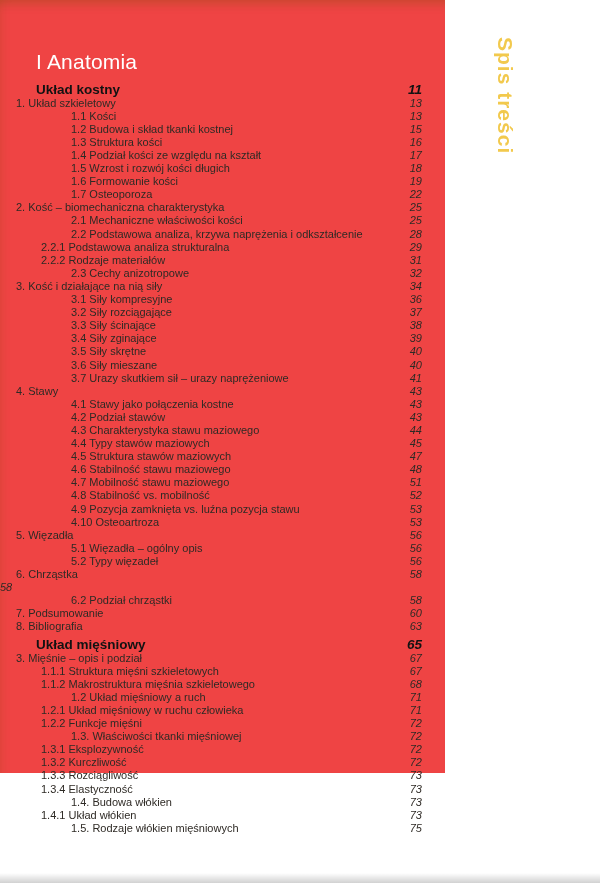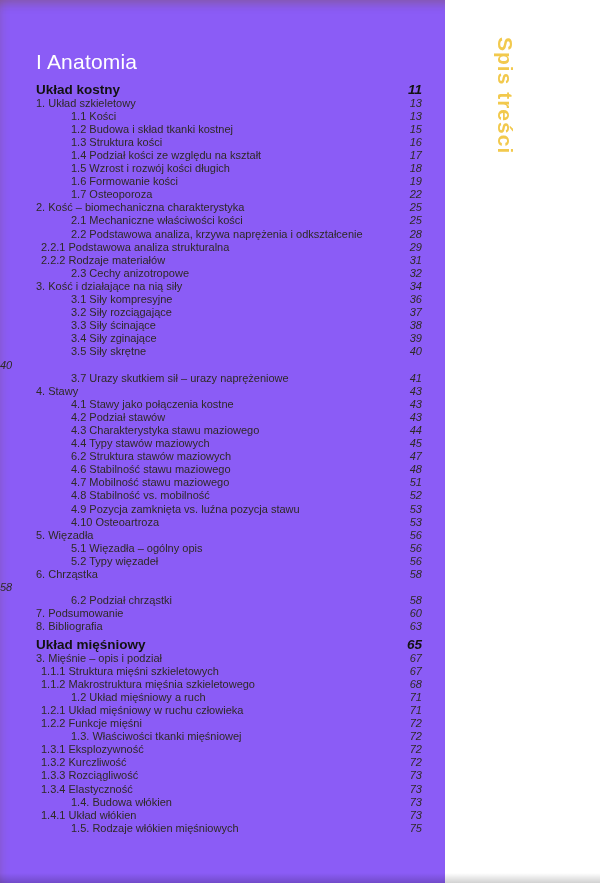--- a/index.html
+++ b/index.html
@@ -10,22 +10,22 @@
     width: 600px;
     height: 883px;
     background: #ffffff;
     overflow: hidden;
   }
 
   
   .yellow-page {
     position: absolute;
     left: 0; top: 0;
-    width: 445px; height: 883px;
-    background: #8b5cf6;
+    width: 445px; height: 773px;
+    background: #ef4444;
     box-shadow:
       inset 0 12px 10px -8px rgba(120, 78, 0, 0.30),
       inset 9px 0 9px -7px rgba(120, 78, 0, 0.15);
   }
 
   .chapter {
     position: absolute;
     left: 36px; top: 50px;
     font-size: 21px;
     font-weight: 400;
@@ -51,21 +51,21 @@
   .row .label { flex: 1 1 auto; white-space: nowrap; overflow: hidden; }
   .row .pg { flex: 0 0 auto; text-align: right; font-style: italic; }
 
   .row.header {
     font-size: 13.5px;
     font-weight: 700;
     color: #121212;
   }
   .row.header.gap { margin-top: 5px; gap: 28px; }
 
-  .row.lvl1 .label { padding-left: 36px; }
+  .row.lvl1 .label { padding-left: 16px; }
   .row.lvl2 .label { padding-left: 71px; }
   .row.lvl3 .label { padding-left: 41px; }
   .row.header .label { padding-left: 36px; }
 
   
   .side {
     position: absolute;
     left: 445px; top: 0;
     width: 155px; height: 883px;
     background: #ffffff;
@@ -178,20 +178,21 @@
         </div>
         <div class="row lvl2">
           <span class="label">3.4 Siły zginające</span>
           <span class="pg">39</span>
         </div>
         <div class="row lvl2">
           <span class="label">3.5 Siły skrętne</span>
           <span class="pg">40</span>
         </div>
         <div class="row lvl2">
+          <span class="label">3.6 Siły mieszane</span>
           <span class="pg">40</span>
         </div>
         <div class="row lvl2">
           <span class="label">3.7 Urazy skutkiem sił – urazy naprężeniowe</span>
           <span class="pg">41</span>
         </div>
         <div class="row lvl1">
           <span class="label">4. Stawy</span>
           <span class="pg">43</span>
         </div>
@@ -205,21 +206,21 @@
         </div>
         <div class="row lvl2">
           <span class="label">4.3 Charakterystyka stawu maziowego</span>
           <span class="pg">44</span>
         </div>
         <div class="row lvl2">
           <span class="label">4.4 Typy stawów maziowych</span>
           <span class="pg">45</span>
         </div>
         <div class="row lvl2">
-          <span class="label">6.2 Struktura stawów maziowych</span>
+          <span class="label">4.5 Struktura stawów maziowych</span>
           <span class="pg">47</span>
         </div>
         <div class="row lvl2">
           <span class="label">4.6 Stabilność stawu maziowego</span>
           <span class="pg">48</span>
         </div>
         <div class="row lvl2">
           <span class="label">4.7 Mobilność stawu maziowego</span>
           <span class="pg">51</span>
         </div>

